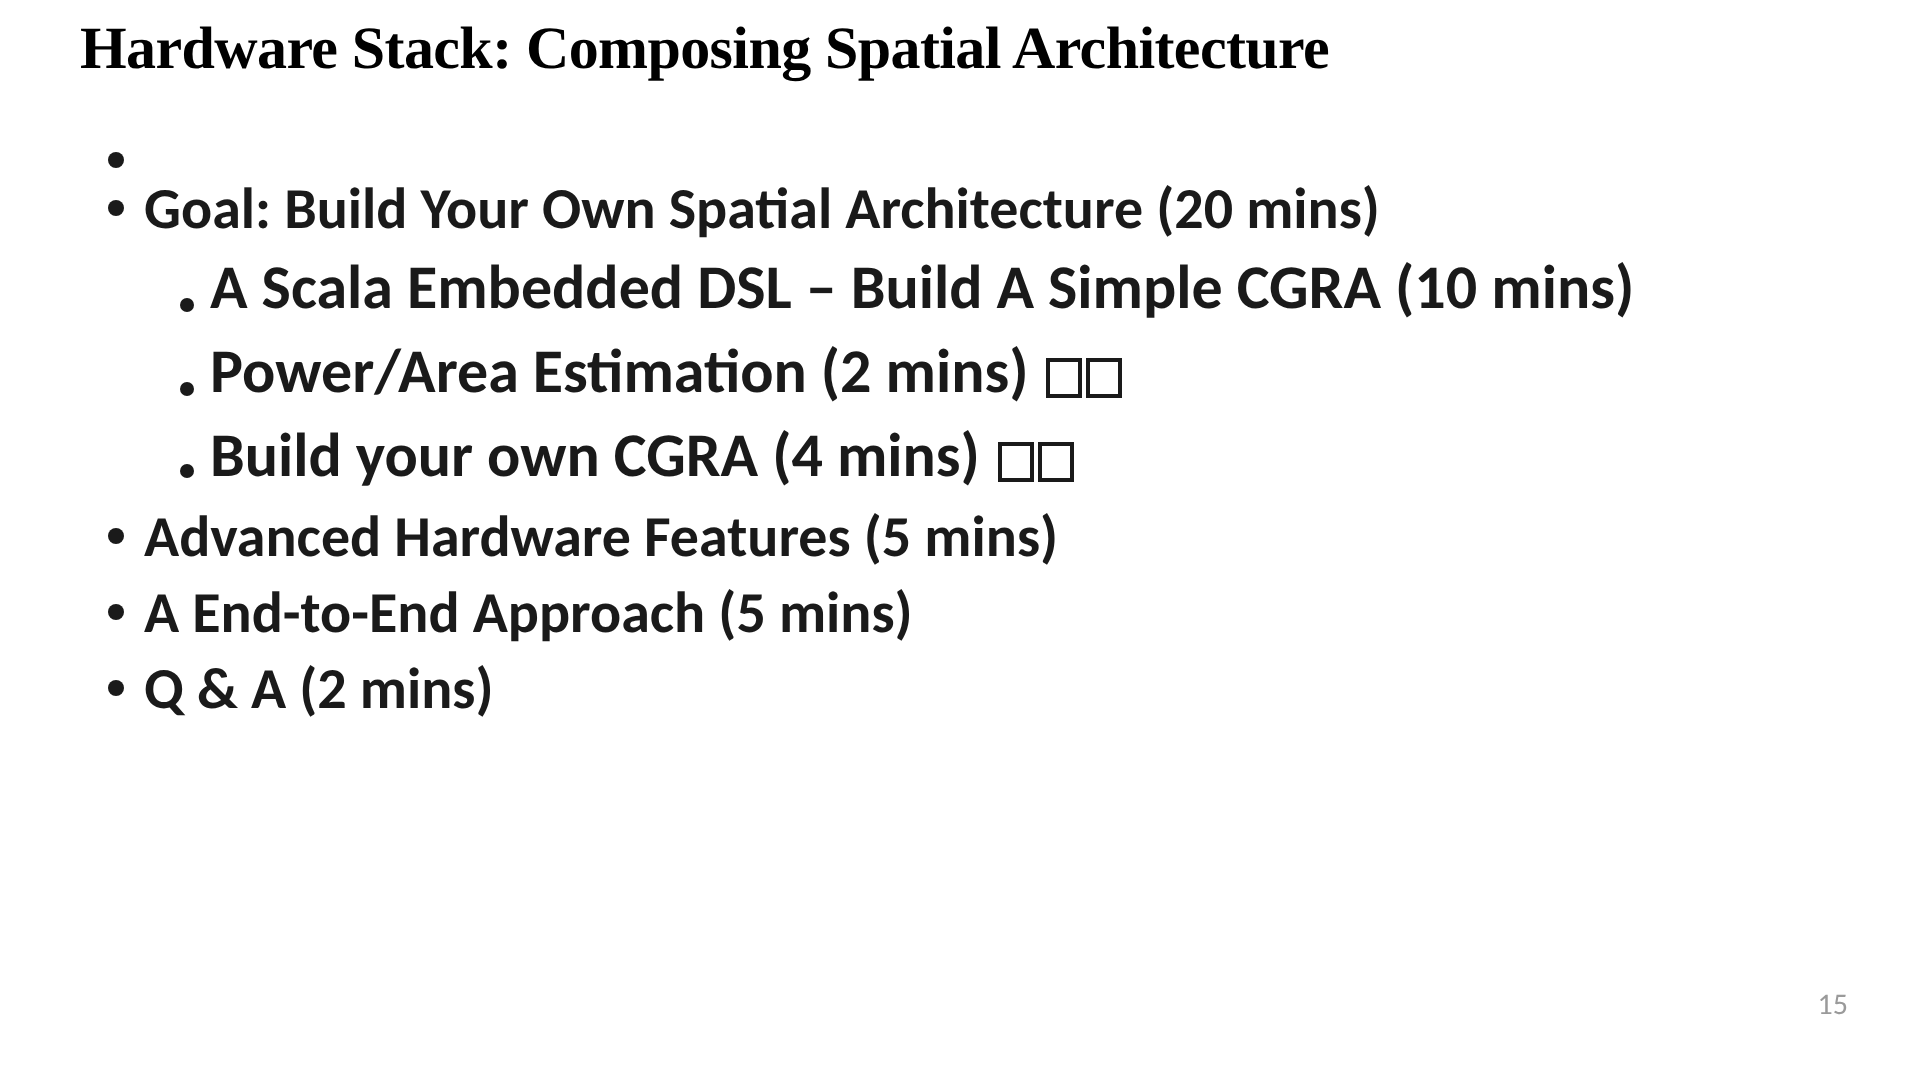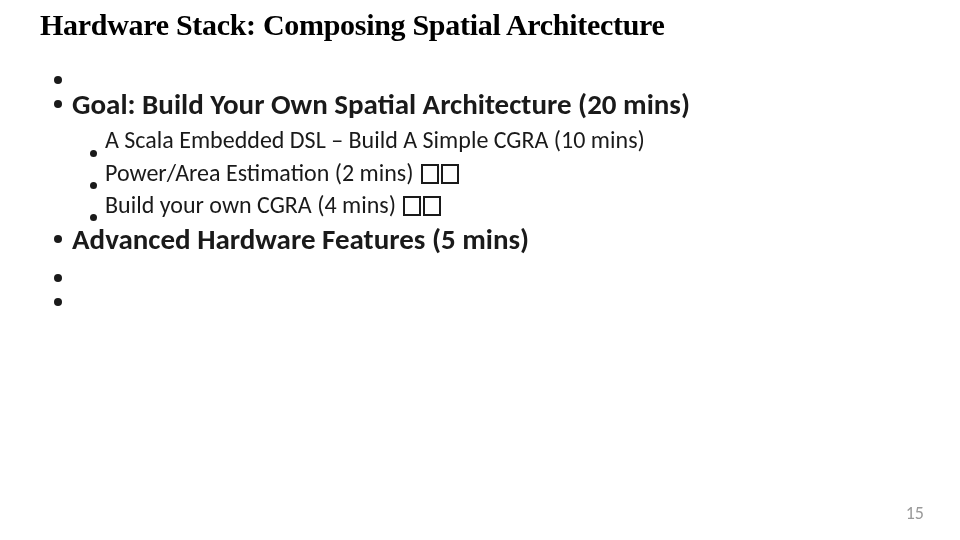--- a/index.html
+++ b/index.html
@@ -35,24 +35,24 @@
       align-items: flex-start;
       margin-left: 14px;
       font-size: 29px;
       font-weight: 700;
       color: #1a1a1a;
       line-height: 1.25;
       margin-bottom: 2px;
     }
     .level2 {
       display: flex;
-      align-items: flex-end;
+      align-items: center;
       margin-left: 50px;
-      font-size: 24px;
-      font-weight: 400;
+      font-size: 31px;
+      font-weight: 700;
       color: #1a1a1a;
       line-height: 1.35;
       margin-bottom: 0px;
     }
     .bullet-dot {
       display: inline-block;
       background: #1a1a1a;
       border-radius: 50%;
       flex-shrink: 0;
     }
@@ -79,22 +79,22 @@
       width: 18px;
       height: 20px;
       border: 2px solid #1a1a1a;
       box-sizing: border-box;
       position: relative;
       top: 3px;
     }
     .page-number {
       position: absolute;
       right: 36px;
-      bottom: 16px;
-      font-size: 18px;
+      bottom: 28px;
+      font-size: 15px;
       color: #9a9a9a;
       font-family: Calibri, Arial, sans-serif;
     }
   </style>
 </head>
 <body>
 
 <div class="slide">
   <h1 class="title">Hardware Stack: Composing Spatial Architecture</h1>
 
@@ -137,22 +137,24 @@
       </span>
     </li>
 
     <li class="level1">
       <span class="bullet-dot"></span>
       <span>Advanced Hardware Features (5 mins)</span>
     </li>
 
     <li class="level1">
       <span class="bullet-dot"></span>
+      <span>A End-to-End Approach (5 mins)</span>
     </li>
 
     <li class="level1">
       <span class="bullet-dot"></span>
+      <span>Q &amp; A (2 mins)</span>
     </li>
 
   </ul>
 </div>
 
 <div class="page-number">15</div>
 
 </body></html>

